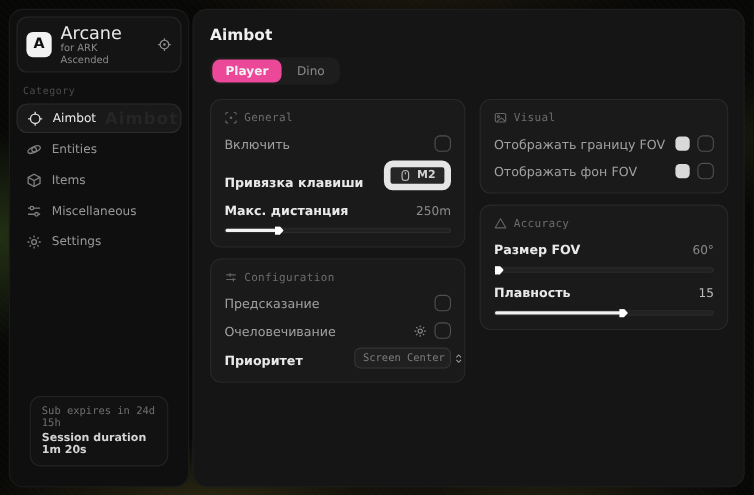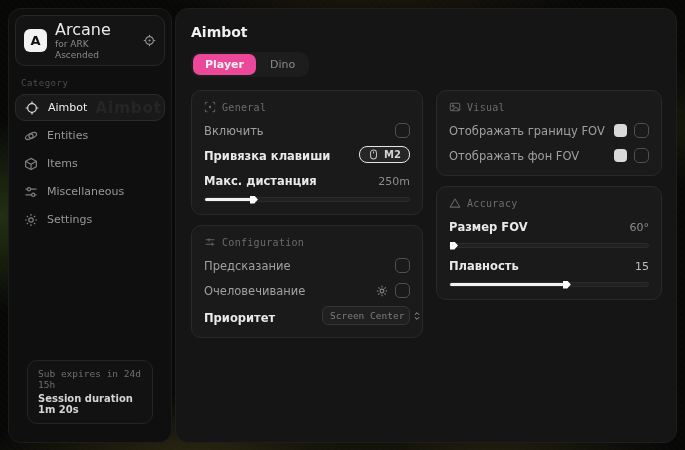--- a/index.html
+++ b/index.html
@@ -51,21 +51,21 @@
   .card-head{ display:flex; align-items:center; gap:6px; font-family:"DejaVu Sans Mono","Liberation Mono",monospace; font-size:10px; color:#6c6c6c; letter-spacing:.3px; margin-bottom:3px; }
   .card-head .hicon{ display:flex; color:#646464; }
   .row{ display:flex; align-items:flex-end; justify-content:space-between; margin-top:8px; min-height:17px; }
   .lbl-dim{ font-size:11.5px; color:#a0a0a0; }
   .lbl-bright{ font-size:11.5px; color:#e9e9e9; font-weight:600; }
   .val{ font-size:11px; color:#8c8c8c; }
   .val-bright{ font-size:11px; color:#bdbdbd; }
   .ctrl-group{ display:flex; align-items:center; gap:7px; }
   .checkbox{ width:15px; height:15px; border:1.5px solid #505050; border-radius:5px; background:transparent; cursor:pointer; flex:none; }
   .swatch{ width:13px; height:13px; border-radius:4px; background:#d9d9d9; cursor:pointer; flex:none; }
-  .keybind{ display:flex; align-items:center; gap:5px; background:#262626; border:1px solid #e5e5e5; border-radius:8px; padding:2px 8px; cursor:pointer; }
+  .keybind{ display:flex; align-items:center; gap:5px; background:#262626; border:6px solid #e5e5e5; border-radius:8px; padding:2px 8px; cursor:pointer; }
   .keybind .kicon{ display:flex; color:#bdbdbd; }
   .keybind-label{ font-size:10px; color:#d2d2d2; font-weight:600; }
   .mini-gear{ display:flex; color:#8d8d8d; cursor:pointer; }
   .select{ display:flex; align-items:center; justify-content:space-between; gap:8px; width:88px; background:#202020; border:1px solid #353535; border-radius:6px; padding:3px 7px; cursor:pointer; }
   .select-value{ font-family:"DejaVu Sans Mono","Liberation Mono",monospace; font-size:9.5px; color:#7d7d7d; white-space:nowrap; }
   .select .sicon{ display:flex; color:#9a9a9a; flex:none; }
   .slider{ position:relative; height:5px; background:#212121; border:1px solid #2b2b2b; border-radius:3px; margin-top:9px; cursor:pointer; }
   .slider-fill{ position:relative; height:100%; background:#f2f2f2; border-radius:3px 0 0 3px; min-width:2px; }
   .slider-fill::after{ content:""; position:absolute; right:-6px; top:-2.5px; width:8px; height:8px; background:#ffffff;
       clip-path:polygon(0 0, 55% 0, 100% 50%, 55% 100%, 0 100%); }

